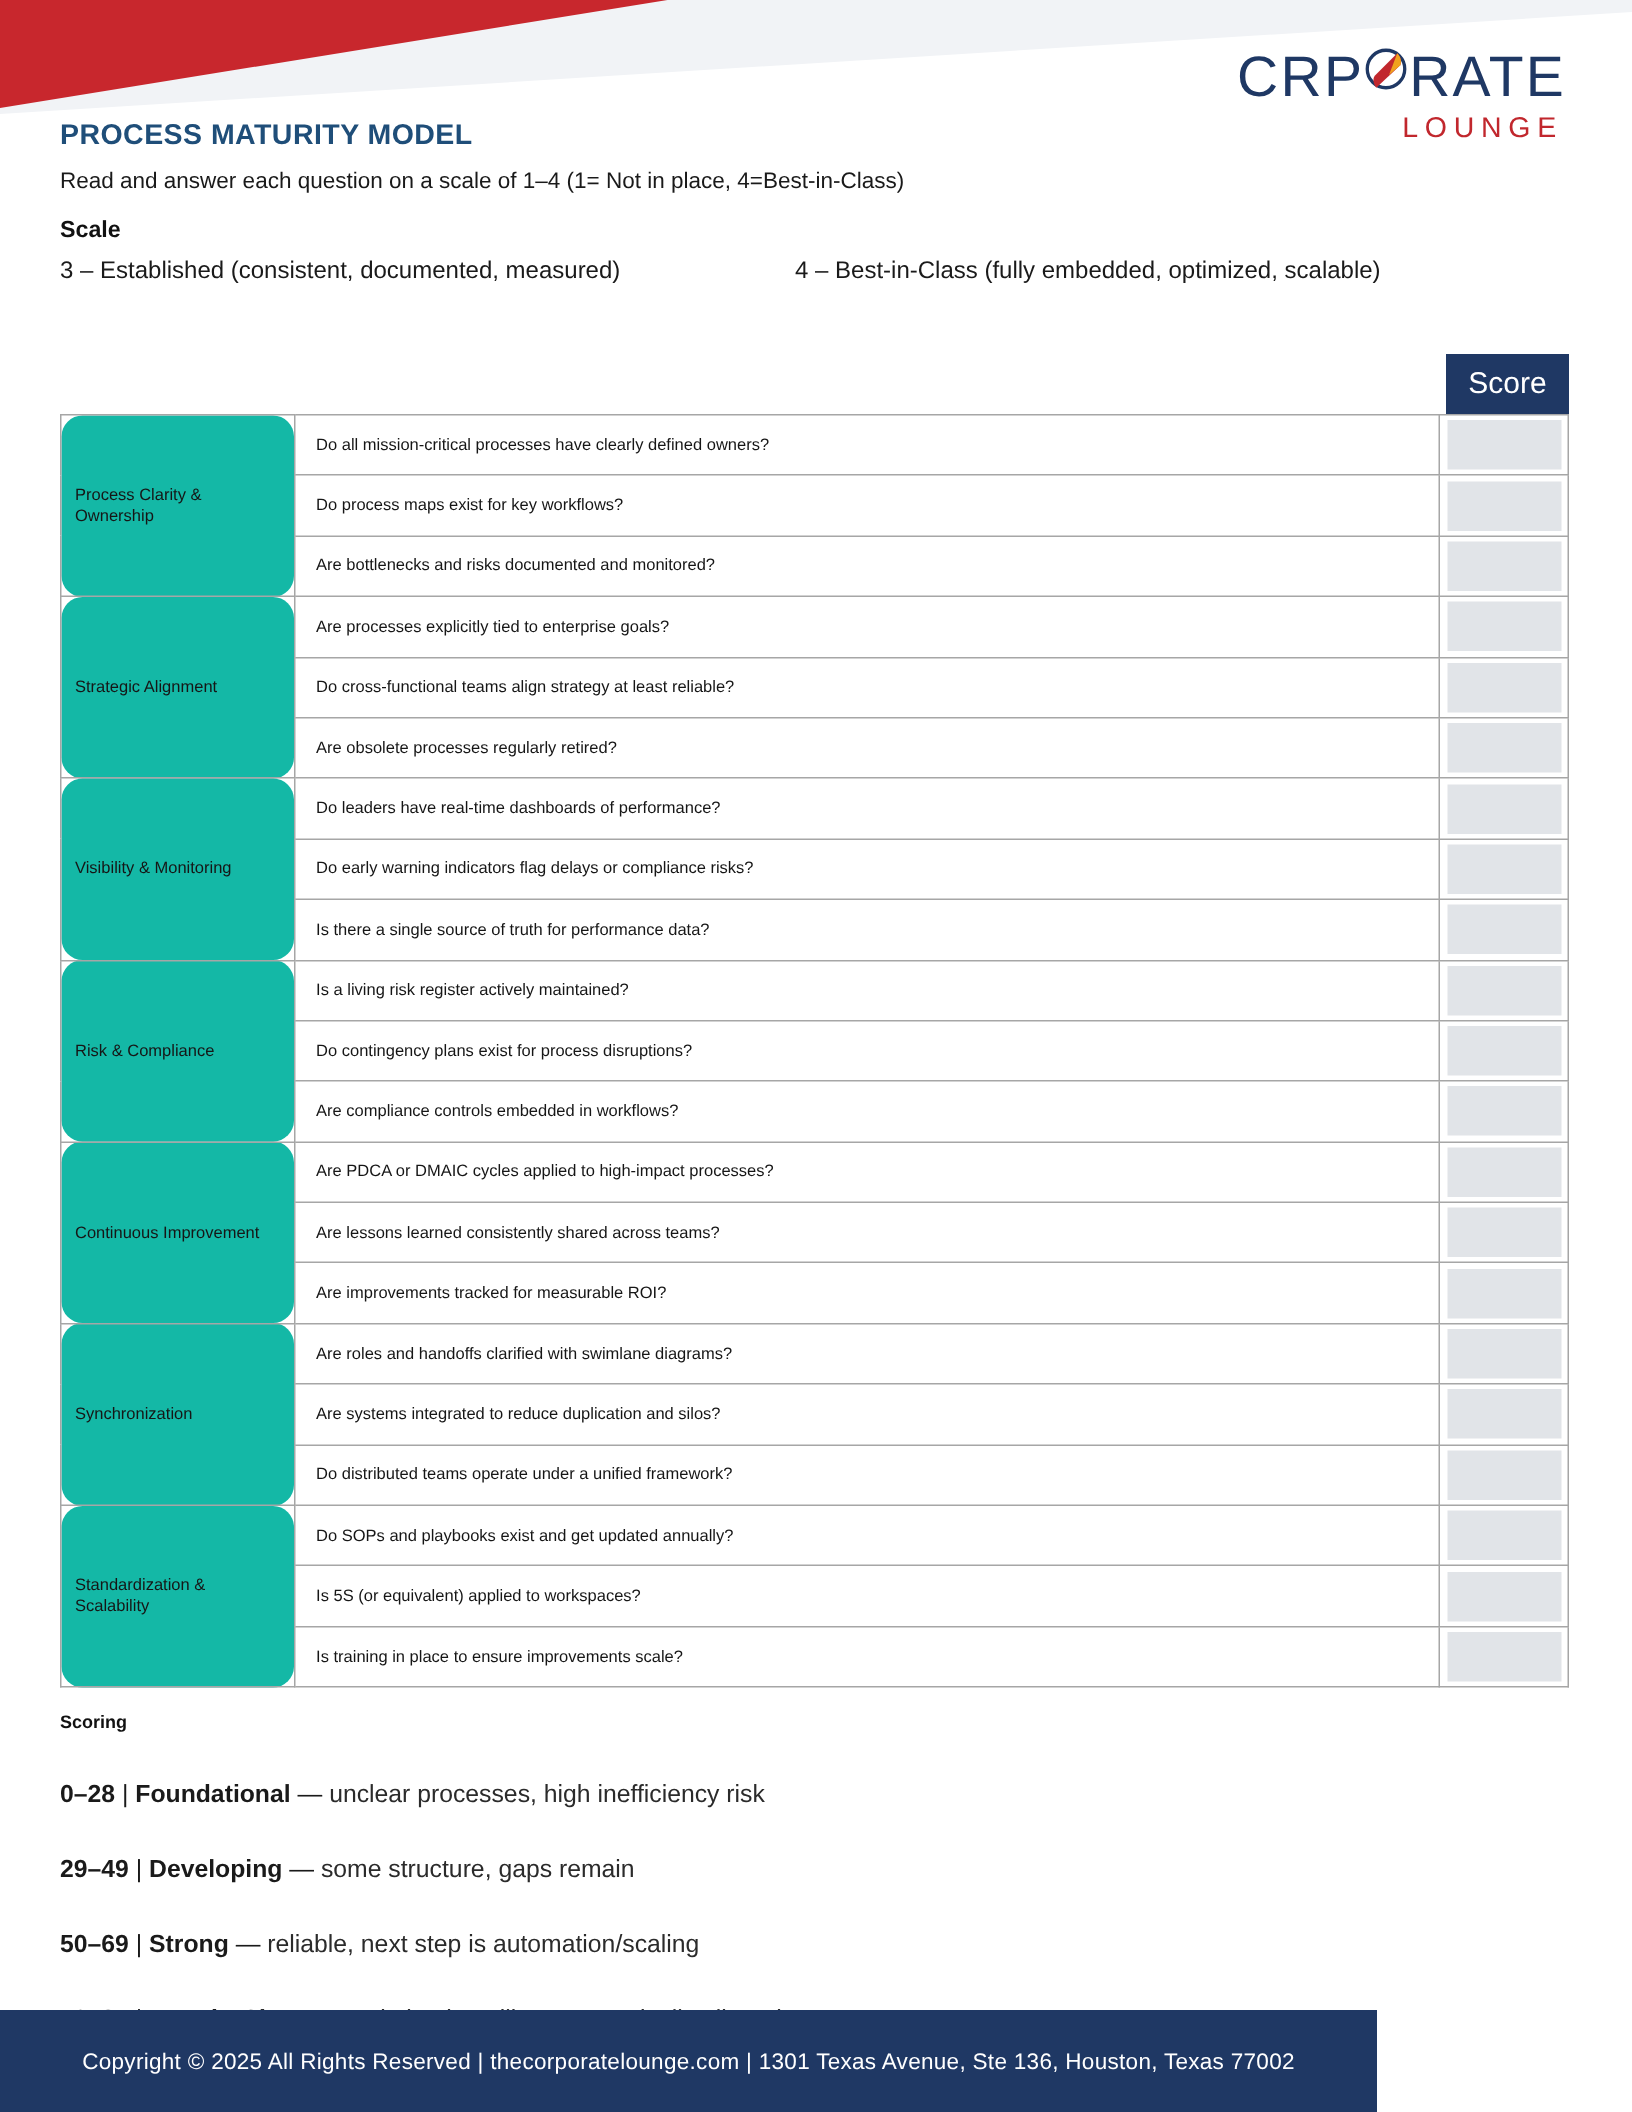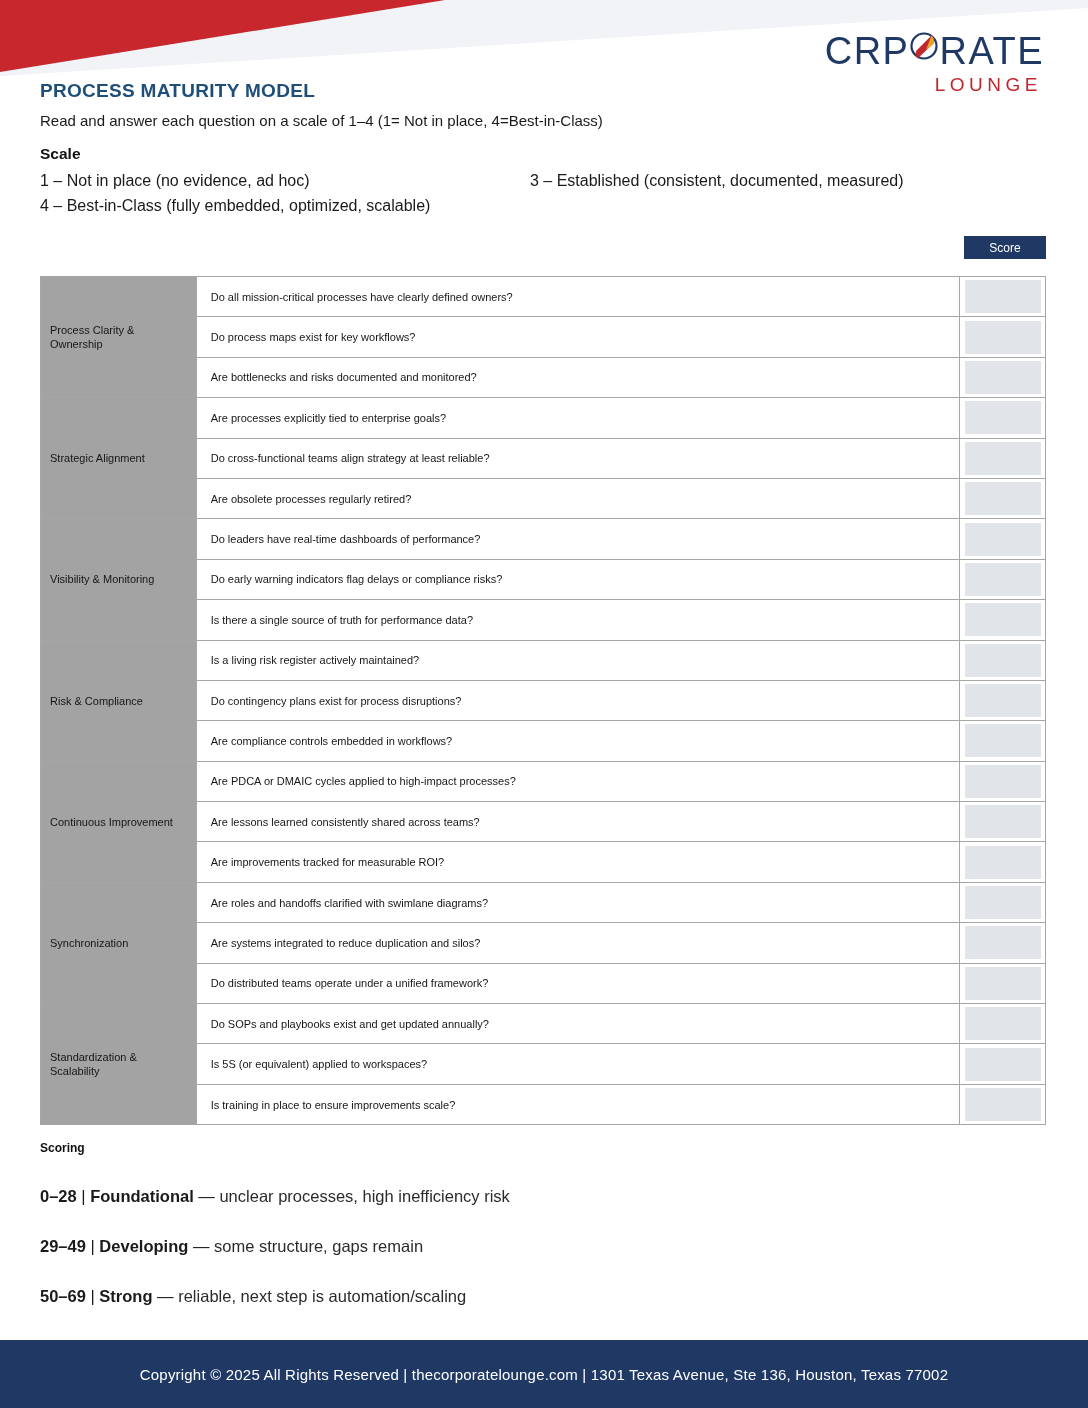--- a/index.html
+++ b/index.html
@@ -97,48 +97,49 @@
     color: #1a1a1a;
   }
   .scale-grid div { white-space: nowrap; }
 
   
   .score-head {
     position: absolute;
     left: 964px;
     top: 236px;
     width: 82px;
-    height: 23px;
+    height: 40px;
     background: #1F3864;
     color: #ffffff;
-    font-size: 12px;
+    font-size: 20px;
     display: flex;
     align-items: center;
     justify-content: center;
   }
   table.matrix {
     position: absolute;
     left: 40px;
     top: 276px;
     width: 1006px;
     border-collapse: collapse;
     table-layout: fixed;
   }
   table.matrix td {
     border: 1px solid #a6a6a6;
     vertical-align: middle;
     font-size: 11px;
     color: #161616;
   }
   td.cat {
     width: 152px;
-    background: #a3a3a3;
+    background: #14b8a6;
     padding: 8px 10px 8px 9px;
     font-size: 15.8px;
     line-height: 1.28;
+    border-radius: 14px;
   }
   td.q {
     width: 745px;
     padding: 10px 8px 10px 14px;
     background: #ffffff;
     height: 40.4px;
     border-left-color: #a6a6a6;
   }
   td.score {
     width: 84px;
@@ -178,21 +179,21 @@
     color: #1a1a1a;
   }
   .band-line b { font-weight: bold; }
   .band-line .desc { color: #2b2b2b; }
 
   
   .footer {
     position: absolute;
     left: 0;
     bottom: 0;
-    width: 1088px;
+    width: 918px;
     height: 68px;
     background: #1F3864;
     color: #ffffff;
     display: flex;
     align-items: center;
     justify-content: center;
     font-size: 15px;
     letter-spacing: 0.2px;
   }
 </style>
@@ -223,21 +224,20 @@
       </span>
         <span>RATE</span>
     </div>
     <div class="brand-sub">LOUNGE</div>
   </div>
 
   <div class="doc-title">PROCESS MATURITY MODEL</div>
   <div class="doc-subtitle">Read and answer each question on a scale of 1–4 (1= Not in place, 4=Best-in-Class)</div>
   <div class="scale-heading">Scale</div>
   <div class="scale-grid">
-    <div>1 – Not in place (no evidence, ad hoc)</div>
     <div>3 – Established (consistent, documented, measured)</div>
     <div>4 – Best-in-Class (fully embedded, optimized, scalable)</div>
   </div>
 
   <div class="score-head">Score</div>
 
   <table class="matrix">
     <tbody id="matrix-body">
         <tr>
           <td class="cat" rowspan="3">Process Clarity &amp; Ownership</td>

